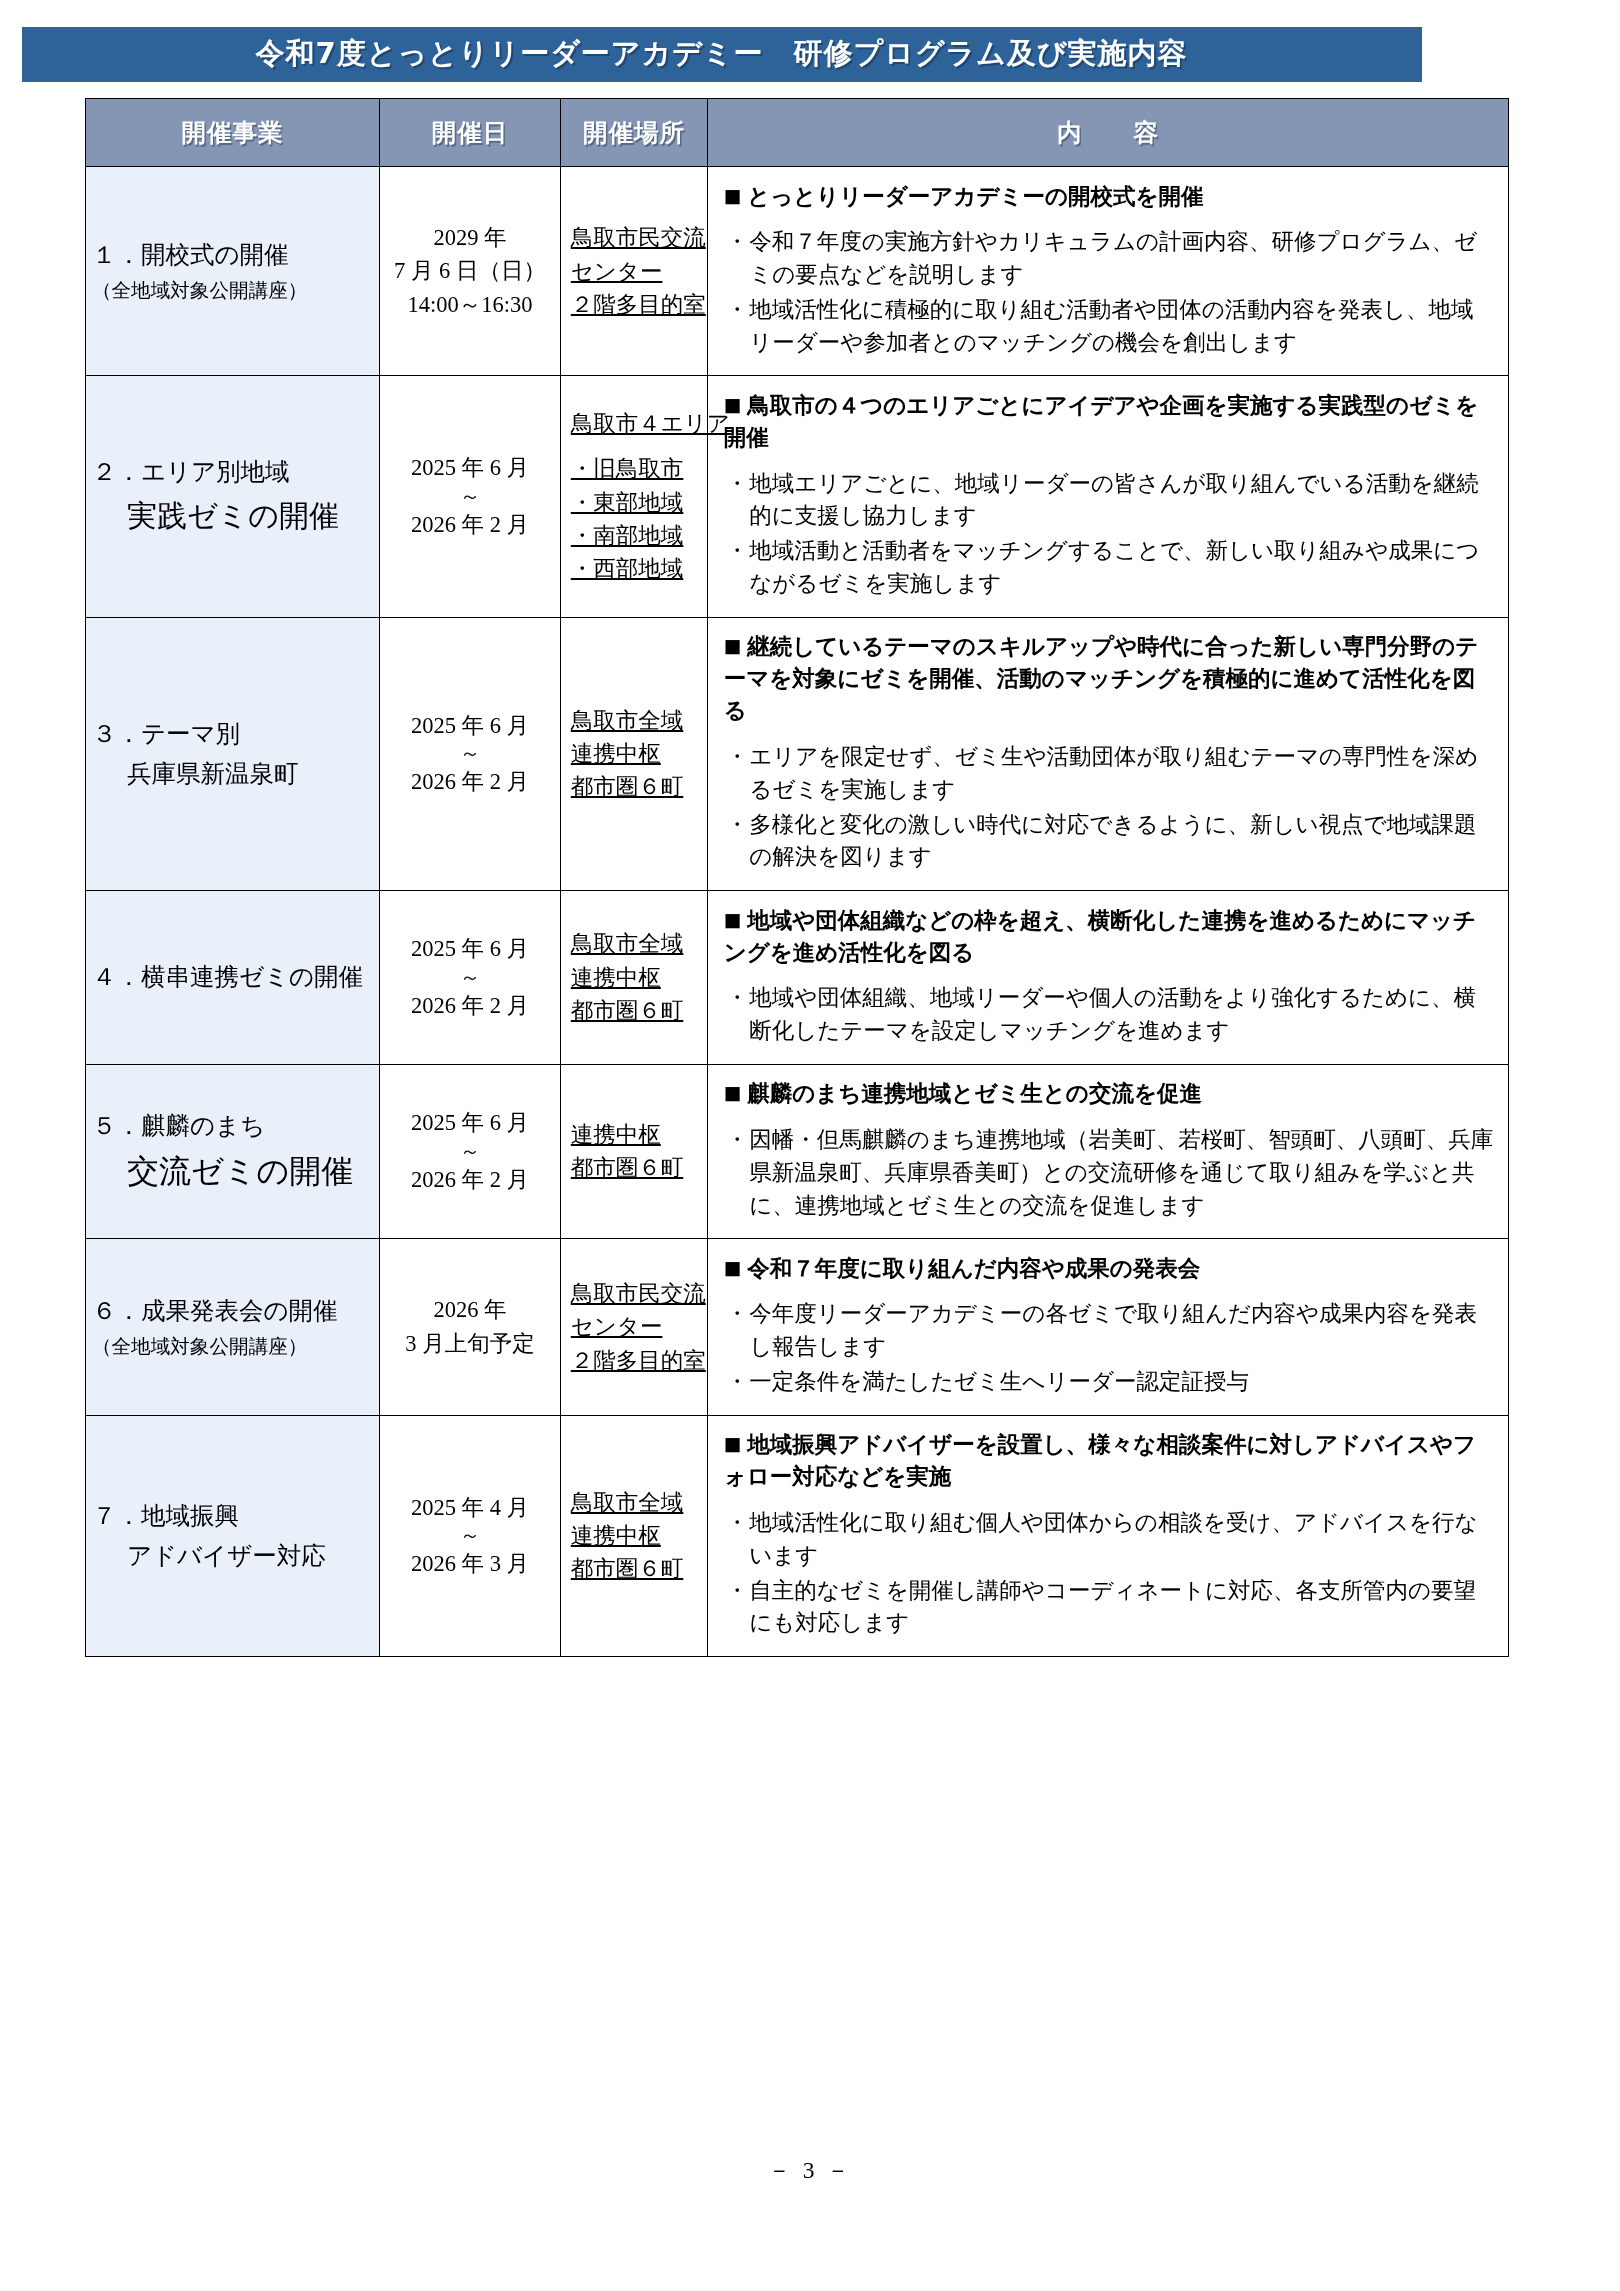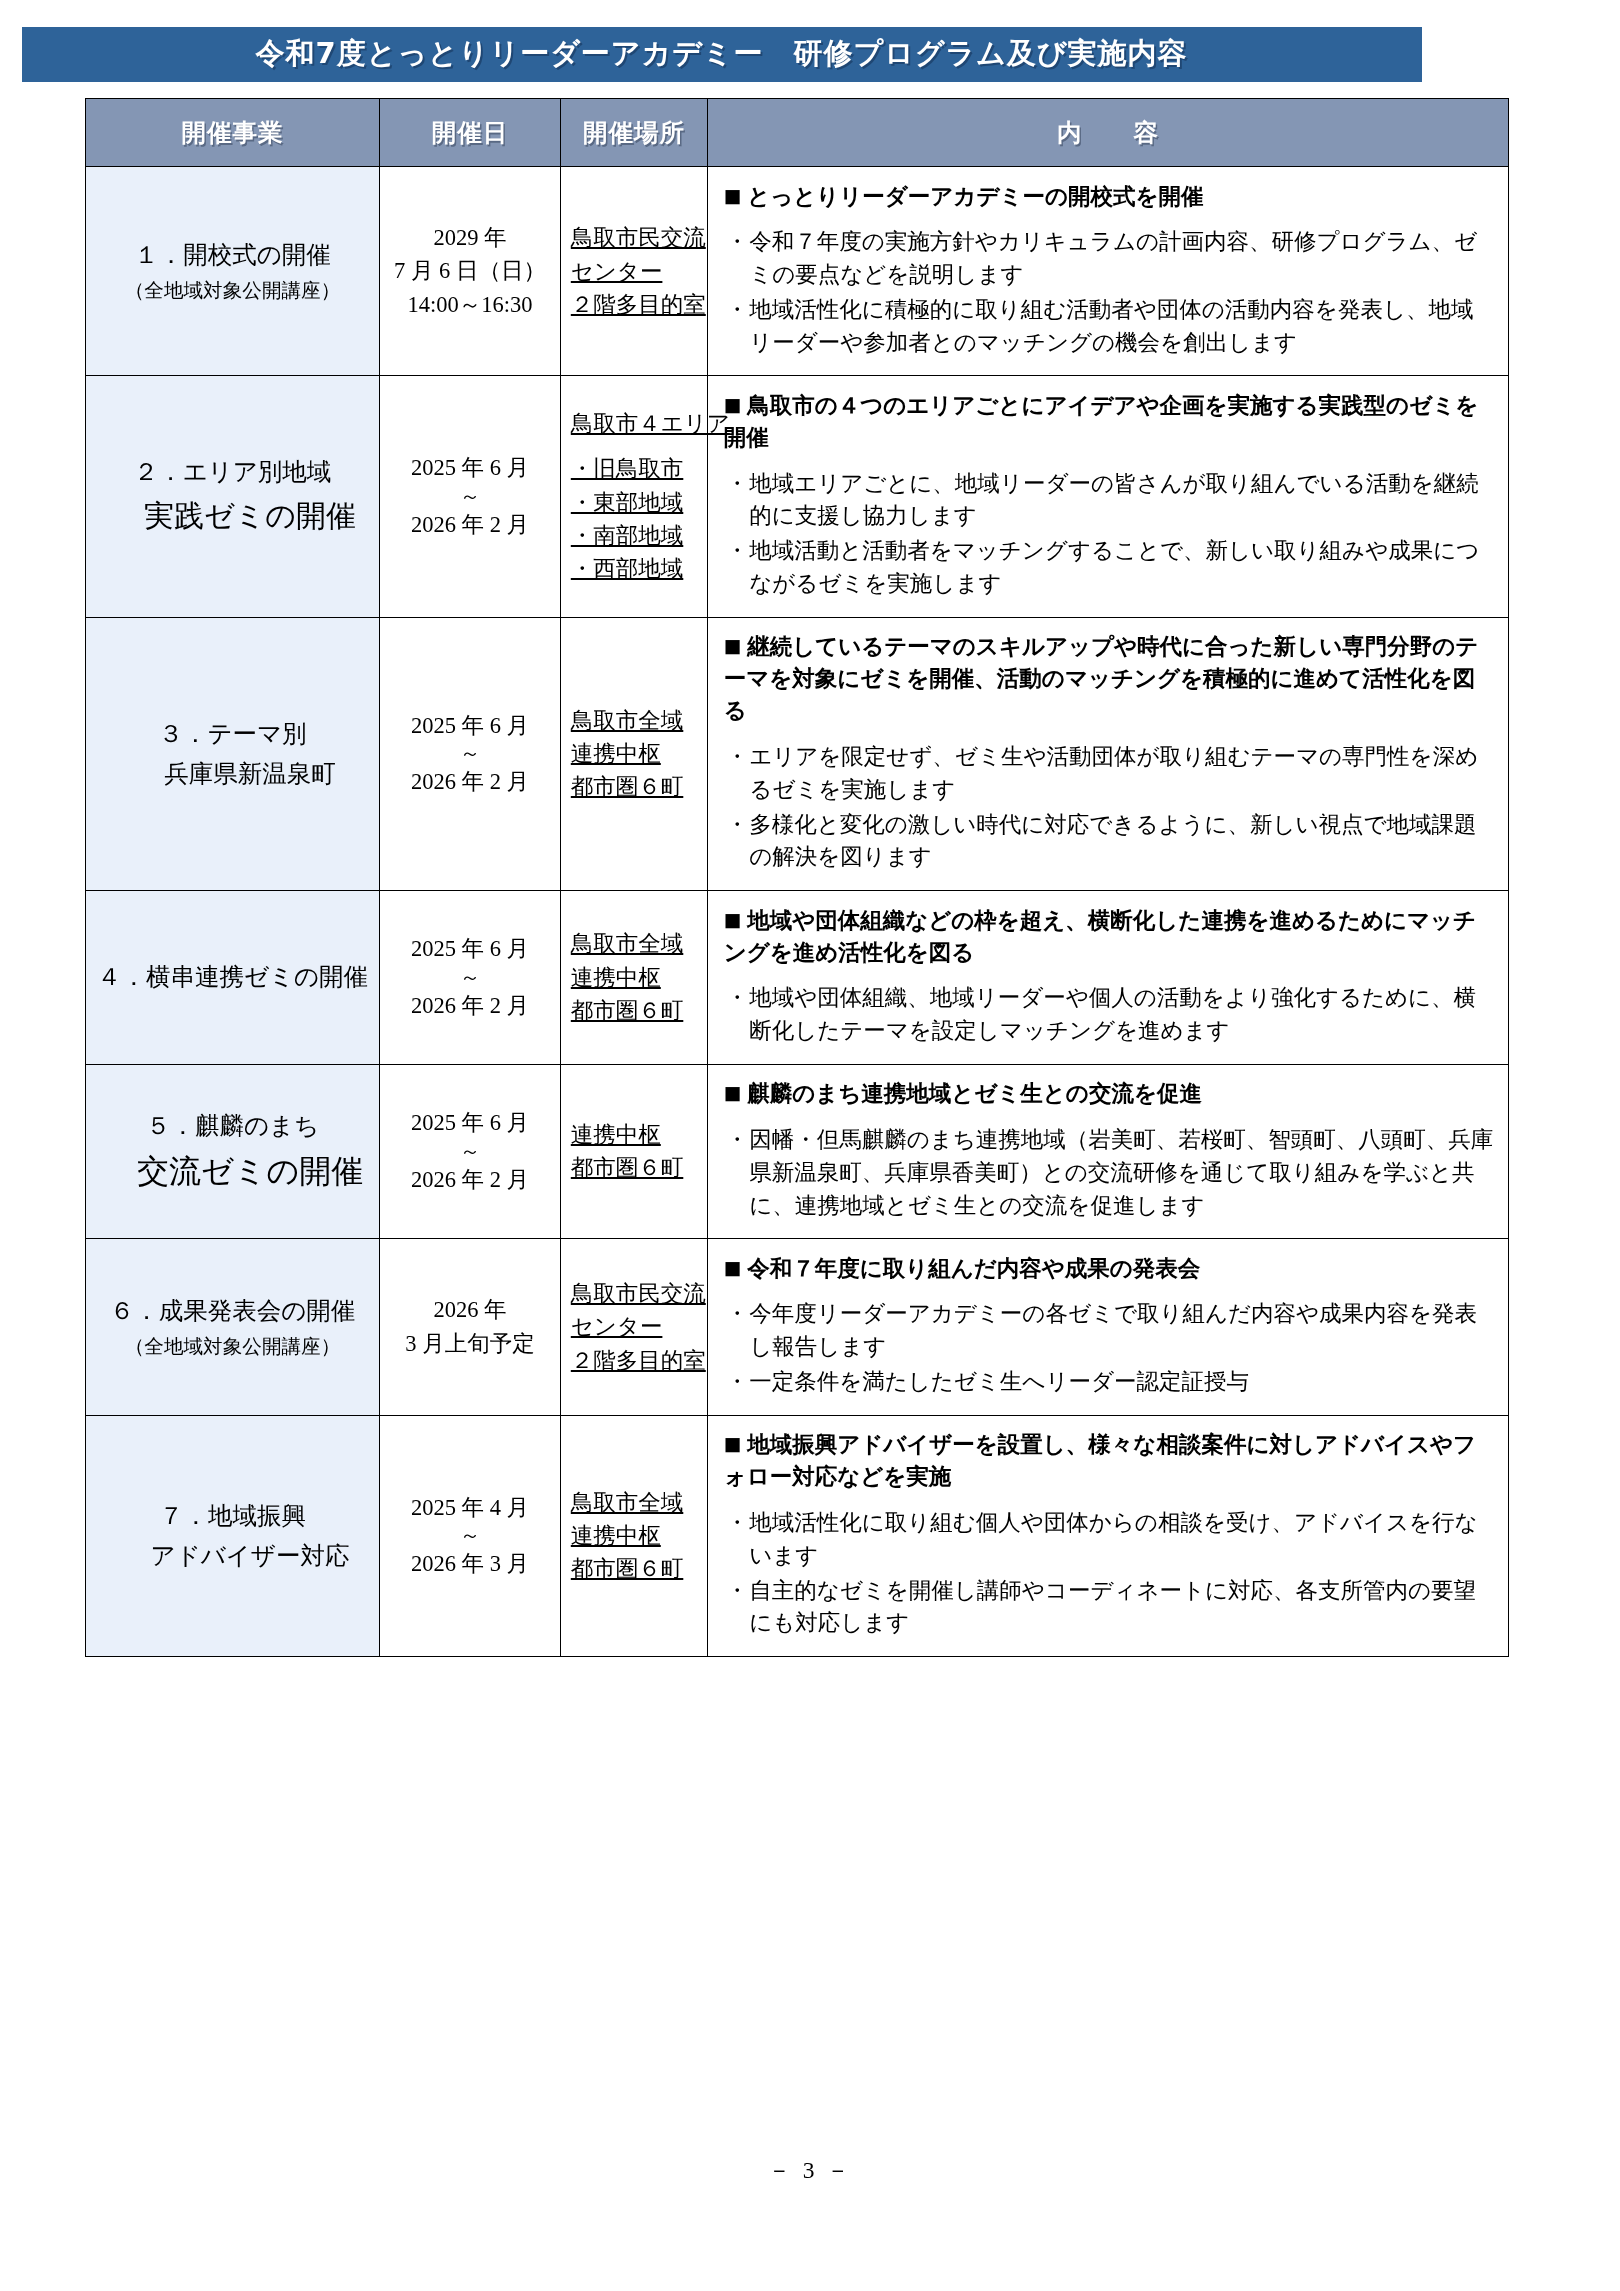--- a/index.html
+++ b/index.html
@@ -73,21 +73,20 @@
   }
 
   col.col-event   { width: 294px; }
   col.col-date    { width: 181px; }
   col.col-place   { width: 147px; }
   col.col-content { width: 801px; }
 
   
   td.cell-event {
     background: #e9f0fa;
-    text-align: center;
     font-size: 24.5px;
     line-height: 1.55;
     padding: 9.8px 5.9px;
   }
   .event-main {
     display: block;
     white-space: pre;
   }
   .event-sub {
     display: block;

